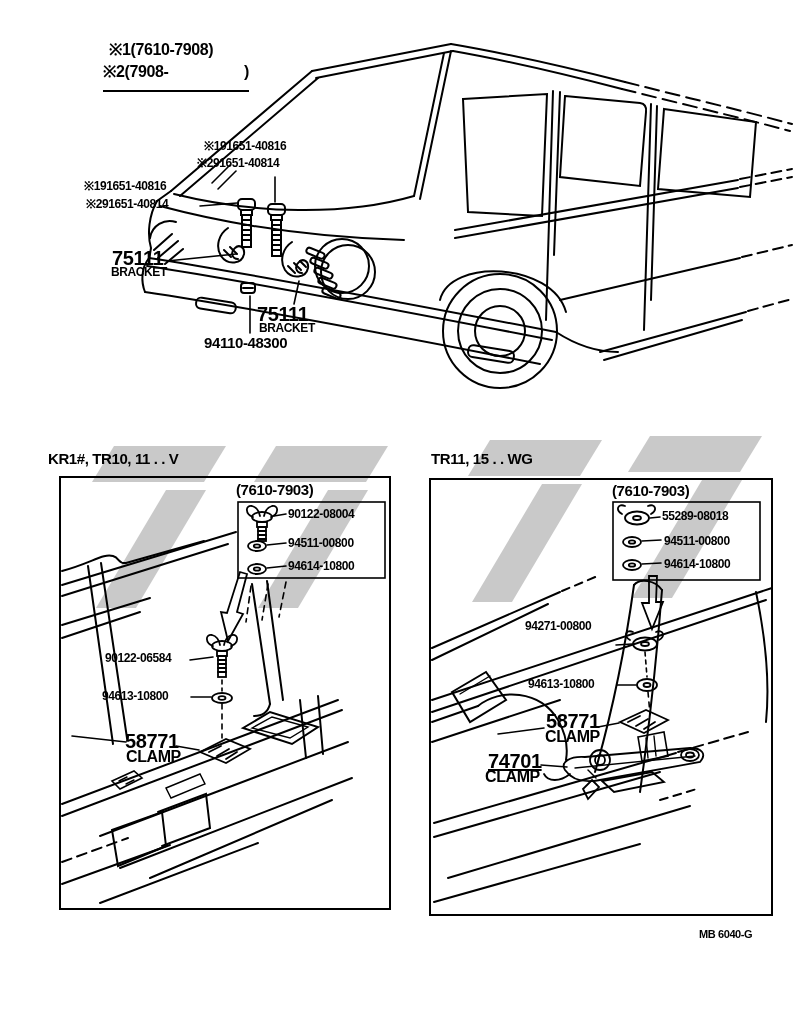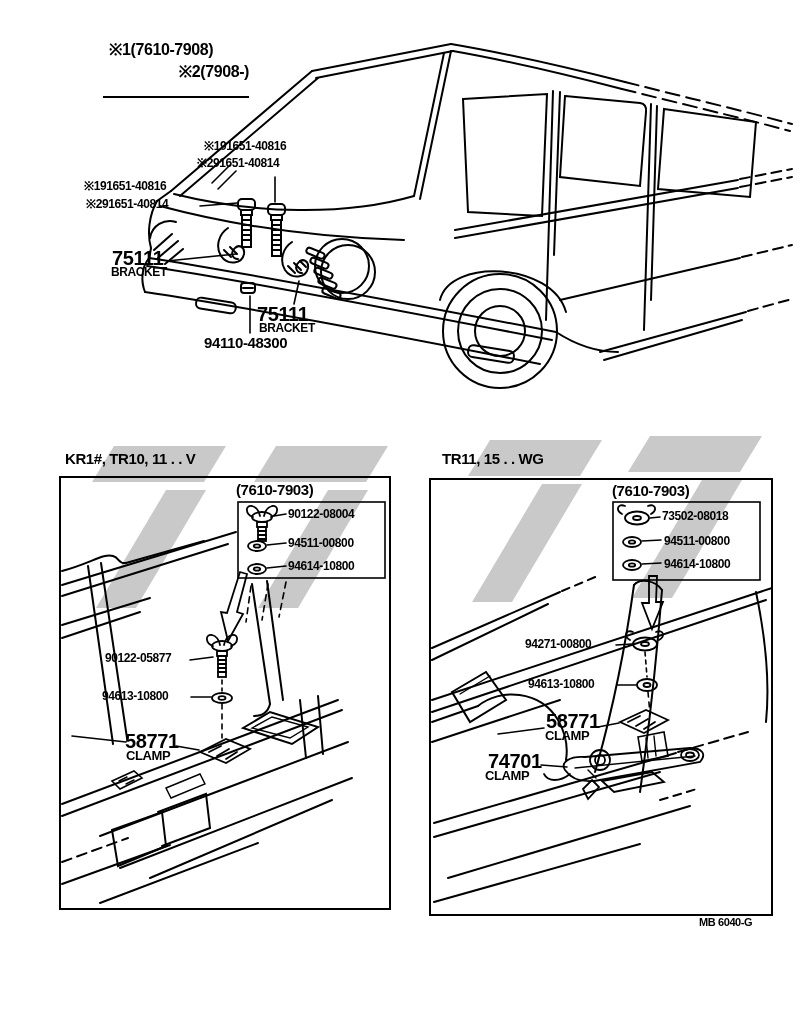--- a/index.html
+++ b/index.html
@@ -1,23 +1,23 @@
 <!DOCTYPE html>
 <html><head>
 <meta charset="utf-8">
 <style>
   html,body{margin:0;padding:0;}
   #page{position:relative;width:800px;height:1014px;background:#ffffff;overflow:hidden;
         font-family:"Liberation Sans",sans-serif;border-radius:28px;}
   .lbl{position:absolute;color:#000;font-weight:bold;white-space:nowrap;
        letter-spacing:-0.4px;line-height:1;}
   .sz18{font-size:20px;} .sz16{font-size:16px;} .sz15{font-size:15px;}
-  .sz14{font-size:12px;} .sz13{font-size:13px;} .sz12{font-size:12px;} .sz11{font-size:11px;}
-  #note2{display:flex;justify-content:flex-end;width:146px;
-         border-bottom:2.5px solid #000;padding-bottom:16px;}
+  .sz14{font-size:12px;} .sz13{font-size:16px;} .sz12{font-size:12px;} .sz11{font-size:11px;margin-top:12px;}
+  #note2{display:flex;justify-content:space-between;width:146px;
+         border-bottom:2.5px solid #000;padding-bottom:10px;}
   svg{position:absolute;left:0;top:0;}
 </style>
 </head>
 <body>
 
 <div id="page">
 
 <svg width="800" height="1014" viewBox="0 0 800 1014">
 
   <g fill="#c9c9c9" stroke="none">
@@ -328,36 +328,36 @@
   <div class="lbl sz14" style="left:197px;top:157px;">※291651-40814</div>
   <div class="lbl sz14" style="left:84px;top:180px;">※191651-40816</div>
   <div class="lbl sz14" style="left:86px;top:198px;">※291651-40814</div>
 
   <div class="lbl sz18" style="left:112px;top:248px;">75111</div>
   <div class="lbl sz12" style="left:111px;top:266px;">BRACKET</div>
   <div class="lbl sz18" style="left:257px;top:304px;">75111</div>
   <div class="lbl sz12" style="left:259px;top:322px;">BRACKET</div>
   <div class="lbl sz15" style="left:204px;top:335px;">94110-48300</div>
 
-  <div class="lbl sz15" style="left:65px;top:451px;">KR1#, TR10, 11 . . V</div>
+  <div class="lbl sz15" style="left:48px;top:451px;">KR1#, TR10, 11 . . V</div>
   <div class="lbl sz15" style="left:236px;top:482px;">(7610-7903)</div>
   <div class="lbl sz14" style="left:288px;top:508px;text-align:center;">90122-08004</div>
   <div class="lbl sz14" style="left:288px;top:537px;">94511-00800</div>
   <div class="lbl sz14" style="left:288px;top:560px;">94614-10800</div>
-  <div class="lbl sz14" style="left:105px;top:652px;">90122-05877</div>
+  <div class="lbl sz14" style="left:105px;top:652px;">90122-06584</div>
   <div class="lbl sz14" style="left:102px;top:690px;">94613-10800</div>
   <div class="lbl sz18" style="left:125px;top:731px;">58771</div>
   <div class="lbl sz13" style="left:126px;top:749px;">CLAMP</div>
 
-  <div class="lbl sz15" style="left:442px;top:451px;">TR11, 15 . . WG</div>
+  <div class="lbl sz15" style="left:431px;top:451px;">TR11, 15 . . WG</div>
   <div class="lbl sz15" style="left:612px;top:483px;">(7610-7903)</div>
-  <div class="lbl sz14" style="left:662px;top:510px;">73502-08018</div>
+  <div class="lbl sz14" style="left:662px;top:510px;">55289-08018</div>
   <div class="lbl sz14" style="left:664px;top:535px;">94511-00800</div>
   <div class="lbl sz14" style="left:664px;top:558px;">94614-10800</div>
-  <div class="lbl sz14" style="left:525px;top:638px;">94271-00800</div>
+  <div class="lbl sz14" style="left:525px;top:620px;">94271-00800</div>
   <div class="lbl sz14" style="left:528px;top:678px;">94613-10800</div>
   <div class="lbl sz18" style="left:546px;top:711px;">58771</div>
   <div class="lbl sz13" style="left:545px;top:729px;">CLAMP</div>
-  <div class="lbl sz18" style="left:488px;top:751px;">74701</div>
+  <div class="lbl sz18" style="left:488px;top:751px;text-decoration:underline;">74701</div>
   <div class="lbl sz13" style="left:485px;top:769px;">CLAMP</div>
 
   <div class="lbl sz11" style="left:699px;top:917px;">MB 6040-G</div>
 </div>
 
 </body></html>

